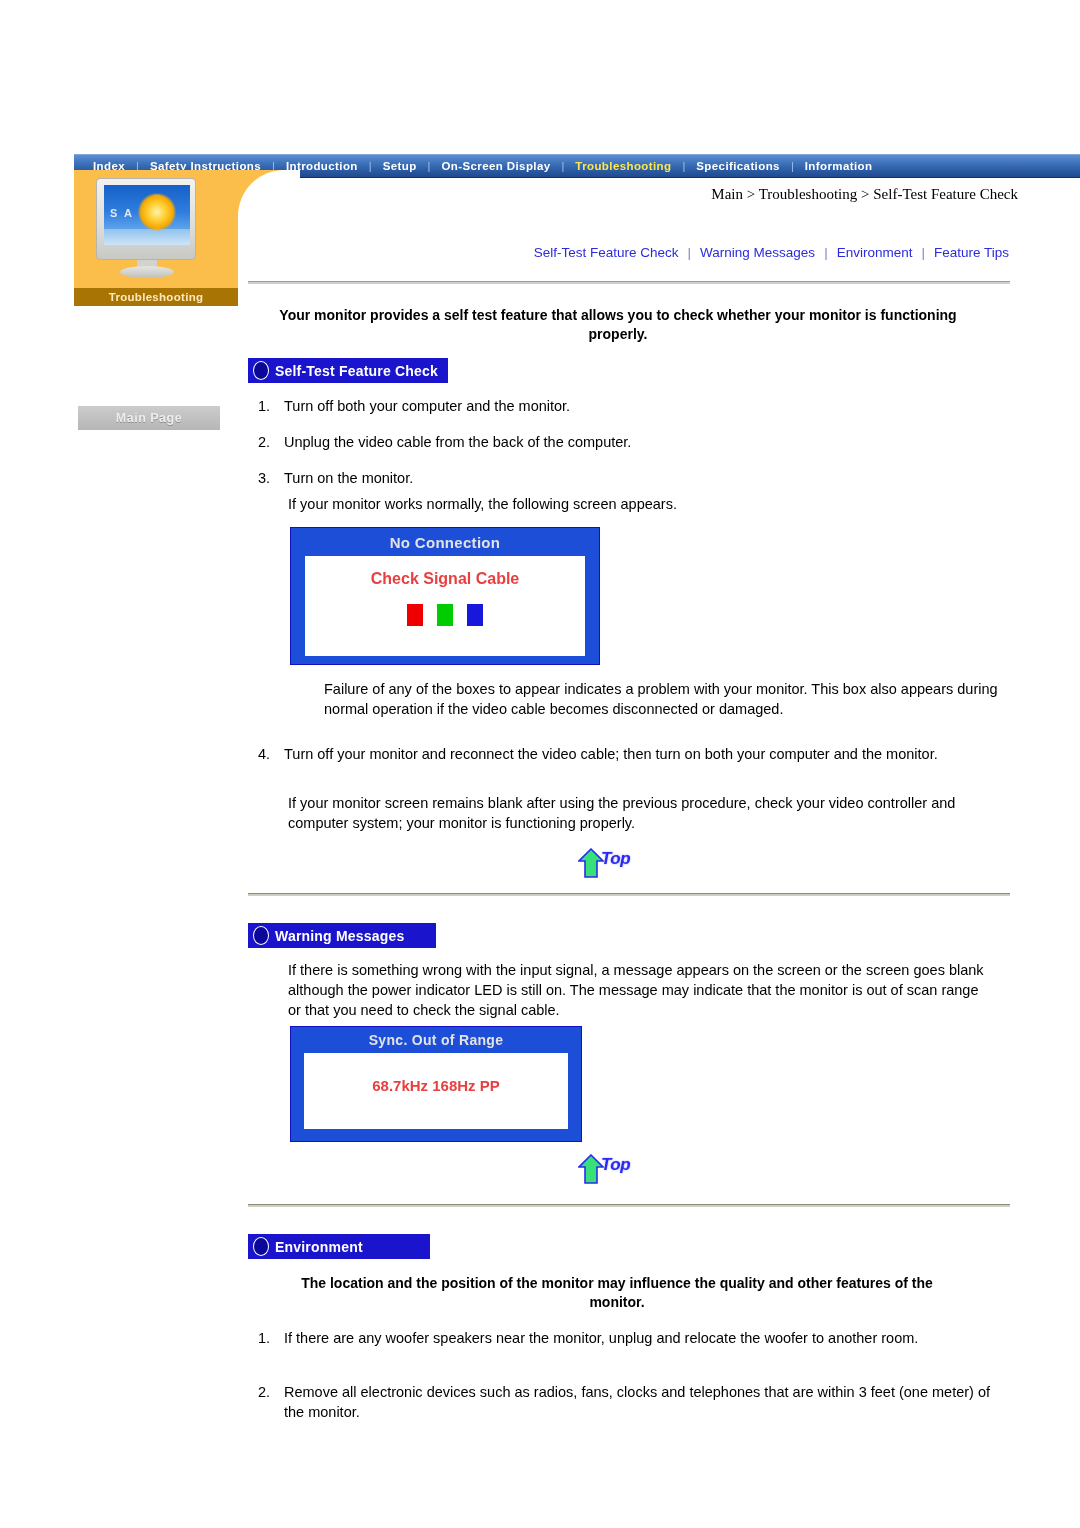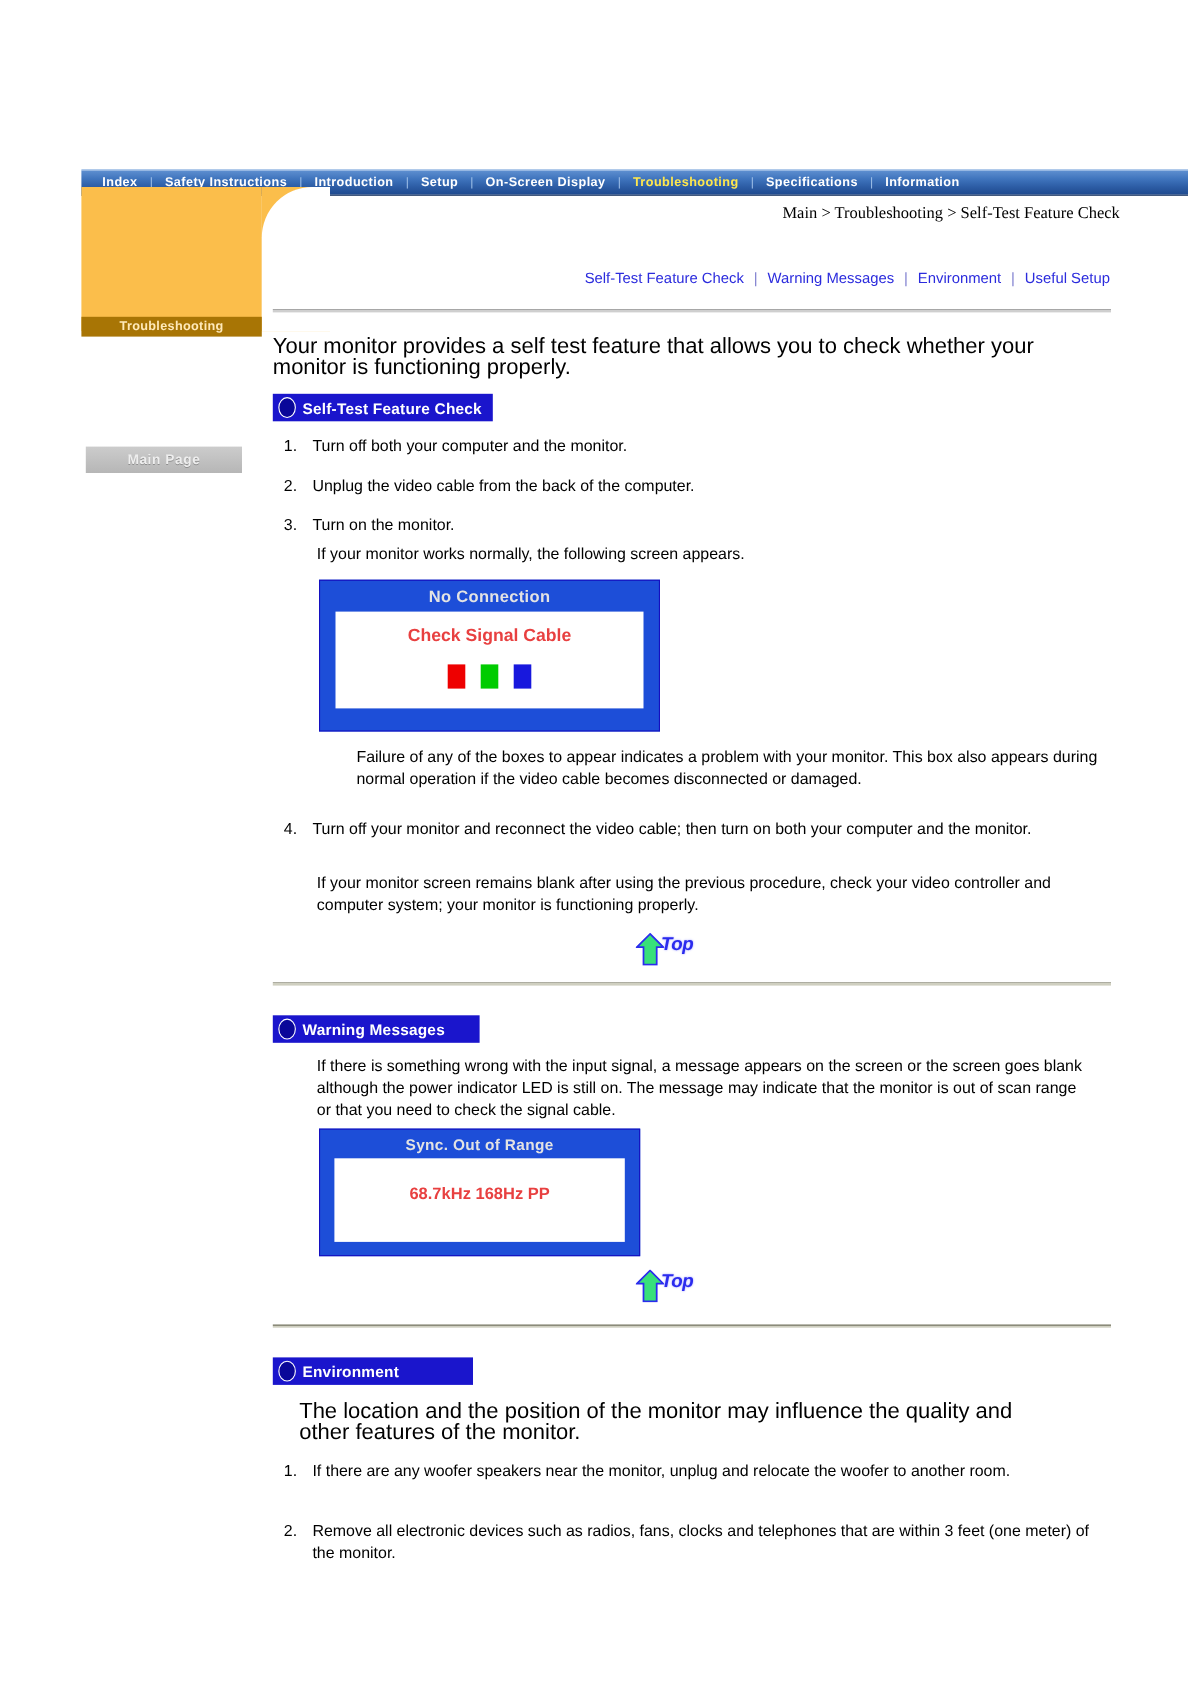--- a/index.html
+++ b/index.html
@@ -223,24 +223,25 @@
     background: linear-gradient(to bottom, #9d9d9d 0 1px, #cfcfcf 1px 3px);
   }
   .rule.warm {
     background: linear-gradient(to bottom, #8b8b7a 0 1px, #cfcfc0 1px 3px);
   }
 
   .lead {
     position: absolute;
     left: 248px;
     width: 740px;
-    font-size: 20px;
-    font-weight: normal;
+    font-size: 14px;
+    font-weight: bold;
     color: #000;
     line-height: 19px;
+    text-align: center;
   }
 
   
   .banner {
     position: absolute;
     height: 25px;
     background: #1a15cc;
     display: flex;
     align-items: center;
     padding-left: 5px;
@@ -360,38 +361,50 @@
     <span class="navsep">|</span>
     <span class="navitem">Information</span>
   </div>
 
   <div class="sidepanel">
     <div class="roundmask">
       <div class="inner"></div>
     </div>
   </div>
 
+  <div class="monitor-thumb">
+    <div class="mon-bezel">
+      <div class="mon-screen">
+        <div class="hill"></div>
+        <div class="ray"></div>
+        <div class="sun"></div>
+        <div class="sa">S A</div>
+      </div>
+    </div>
+    <div class="mon-stand-neck"></div>
+    <div class="mon-stand-base"></div>
+  </div>
 
   <div class="trouble-label">Troubleshooting</div>
 
 
   <div class="mainpage-btn">Main Page</div>
 
   <div class="content">
 
     <div class="breadcrumb">Main &gt; Troubleshooting &gt; Self-Test Feature Check</div>
 
     <div class="sublinks">
       <span class="sl">Self-Test Feature Check</span>
       <span class="slsep">|</span>
       <span class="sl">Warning Messages</span>
       <span class="slsep">|</span>
       <span class="sl">Environment</span>
       <span class="slsep">|</span>
-      <span class="sl">Useful Setup</span>
+      <span class="sl">Feature Tips</span>
     </div>
 
     <div class="rule" style="top:281px;"></div>
 
     <div class="lead" style="top:306px;">Your monitor provides a self test feature that allows you to check whether your monitor is functioning properly.</div>
 
     <div class="banner" style="left:248px; top:358px; width:200px;">
       <span class="bullet"></span>
       <span class="btitle">Self-Test Feature Check</span>
     </div>
@@ -405,21 +418,21 @@
       <span class="body">Unplug the video cable from the back of the computer.</span>
     </div>
     <div class="step" style="left:258px; top:468px; width:740px;">
       <span class="num">3.</span>
       <span class="body">Turn on the monitor.</span>
     </div>
     <div class="para" style="left:288px; top:494px; width:710px;">If your monitor works normally, the following screen appears.</div>
 
     <div class="osd" style="left:290px; top:527px; width:310px; height:138px;">
       <div class="osd-title" style="top:6px; font-size:15px;">No Connection</div>
-      <div class="osd-inner" style="left:14px; top:28px; right:14px; height:88px;">
+      <div class="osd-inner" style="left:14px; top:28px; right:14px; height:100px;">
         <div class="osd-msg" style="top:14px; font-size:16px;">Check Signal Cable</div>
         <div class="rgbrow" style="top:48px;">
           <i style="background:#ee0000"></i>
           <i style="background:#00cc00"></i>
           <i style="background:#1818dd"></i>
         </div>
       </div>
     </div>
 
     <div class="para" style="left:288px; top:679px; width:690px;margin-left:36px;">Failure of any of the boxes to appear indicates a problem with your monitor. This box also appears during normal operation if the video cable becomes disconnected or damaged.</div>

